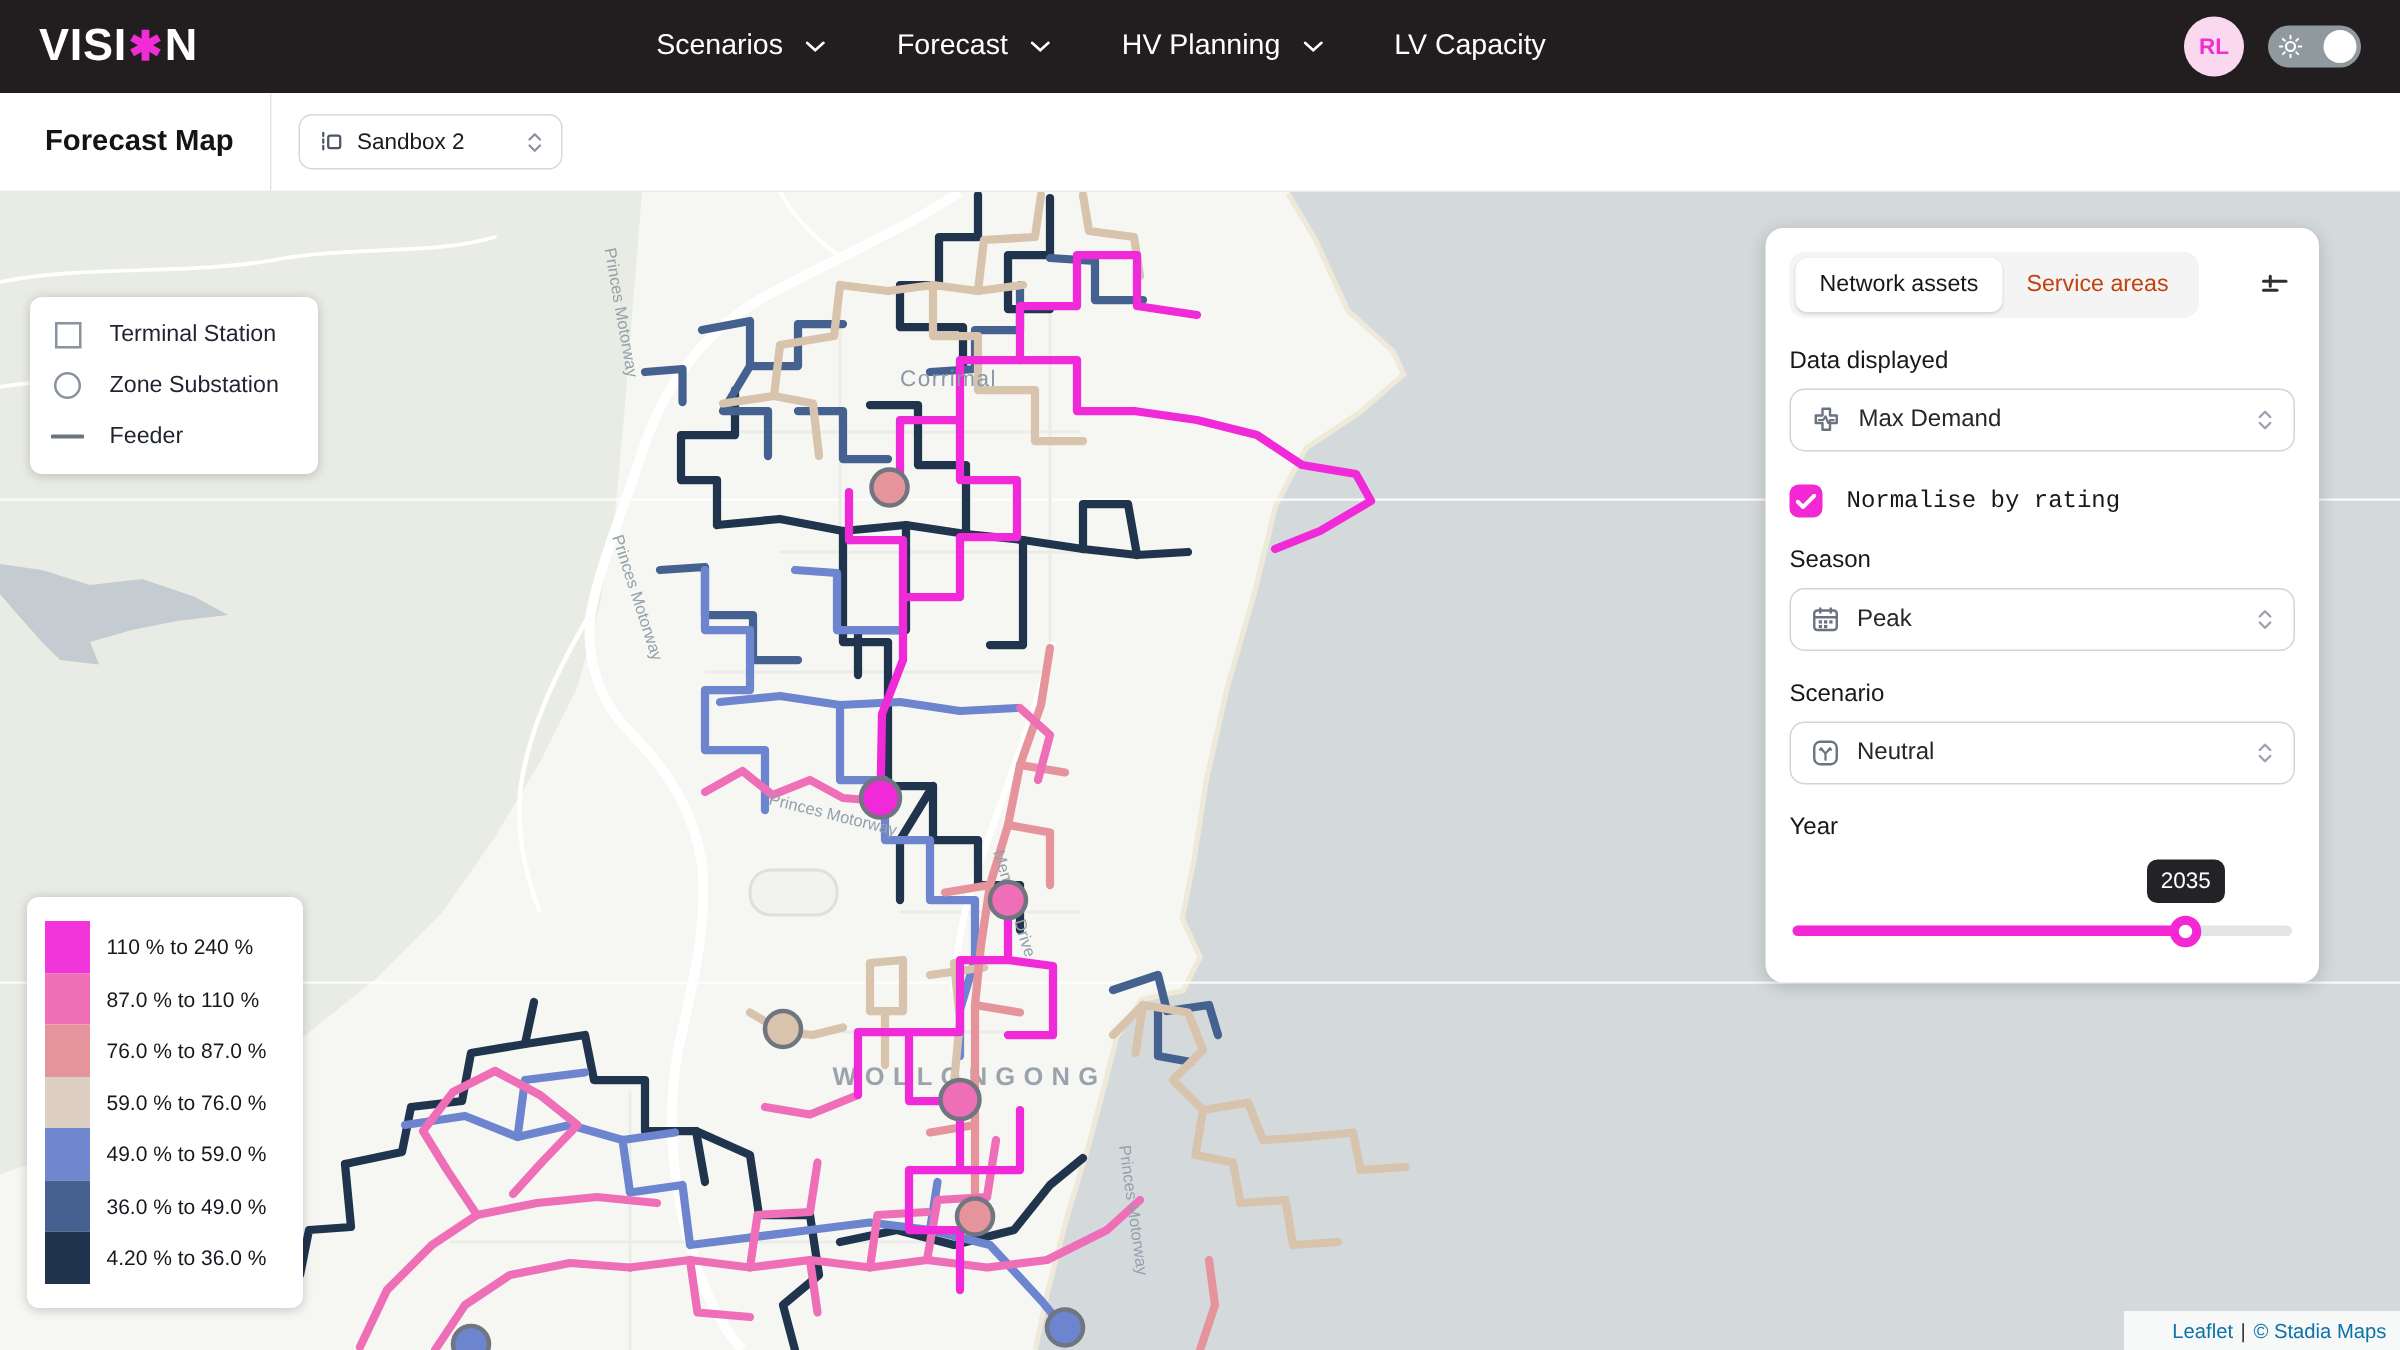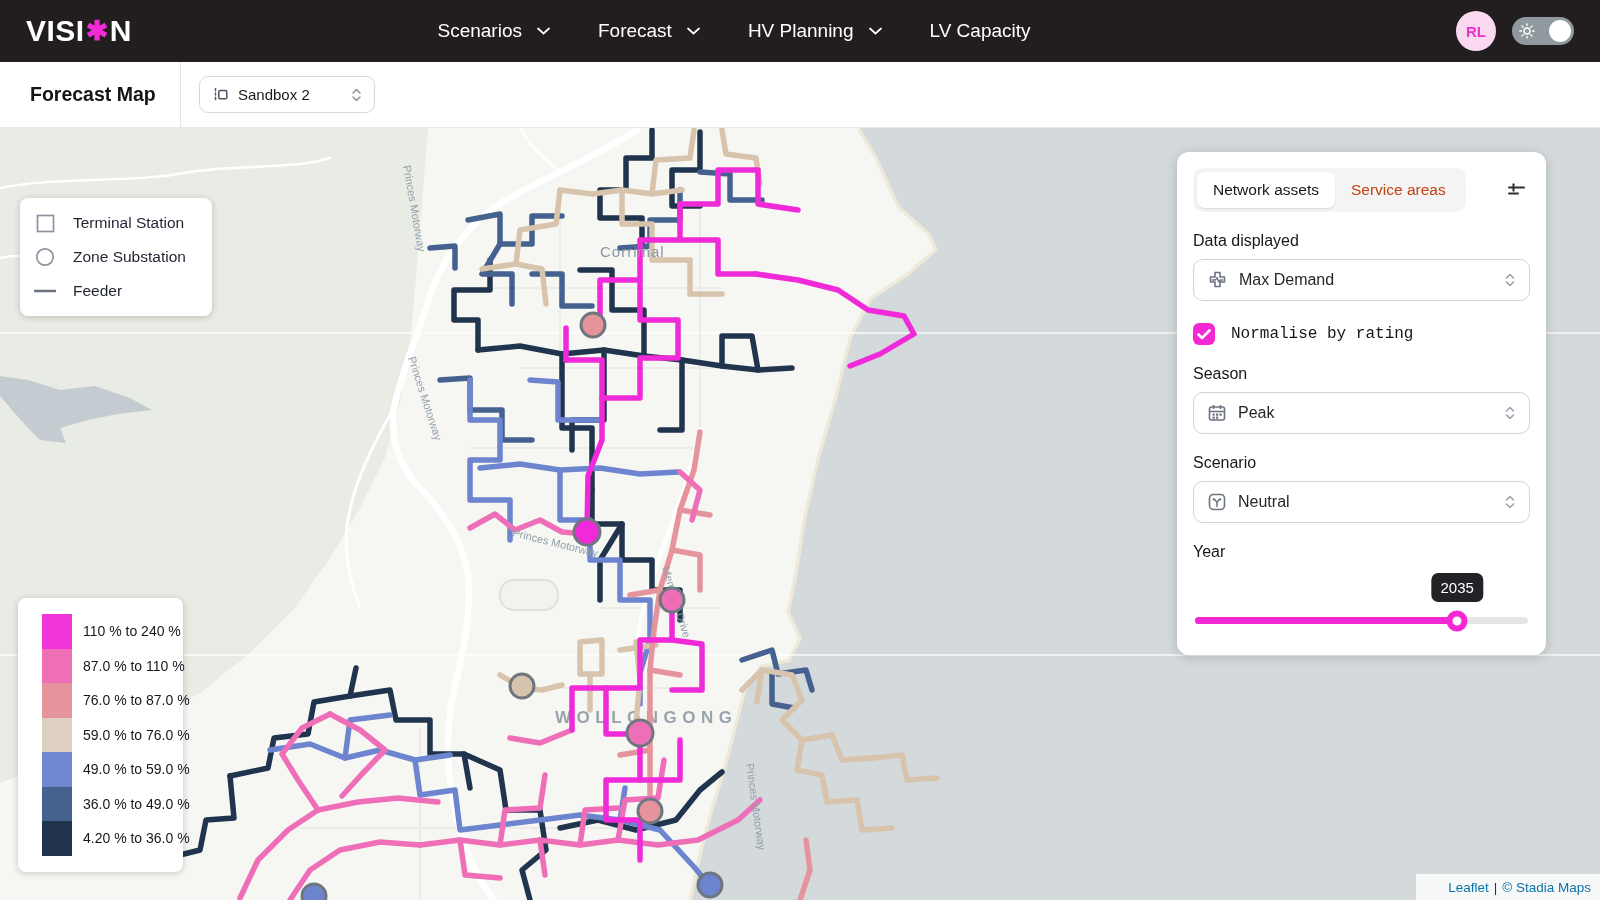--- a/index.html
+++ b/index.html
@@ -35,21 +35,21 @@
 
   .card { position:absolute; background:#fff; border-radius:8px; box-shadow:0 1px 7px rgba(0,0,0,.2); }
 
   
   .shape-legend { left:20px; top:22px; width:192px; padding:8px 0;margin-top:48px; }
   .sl-row { display:flex; align-items:center; height:34px; padding:0 14px; }
   .sl-icon { width:22px; display:flex; justify-content:center; }
   .sl-label { margin-left:17px; font-size:15.5px; color:#1f2430; }
 
   
-  .color-legend { left:18px; top:470px; width:165px; padding:16px 24px; }
+  .color-legend { left:18px; top:470px; width:184px; padding:16px 12px; }
   .cl-row { display:flex; align-items:center; height:34.5px; }
   .cl-swatch { width:30px; height:34.5px; flex:none; }
   .cl-label { margin-left:11px; font-size:14px; color:#15181d; white-space:nowrap; }
 
   
   .panel { left:1177px; top:24px; width:369px; border-radius:12px; padding:16px; box-shadow:0 2px 12px rgba(0,0,0,.18); }
   .panel-top { display:flex; align-items:center; }
   .tabs { display:inline-flex; background:#f4f4f5; border-radius:10px; padding:4px; }
   .tab { border:none; background:transparent; font-family:inherit; font-size:15.5px; color:#c2410c;
     padding:9px 16px; border-radius:8px; cursor:pointer; white-space:nowrap; }

